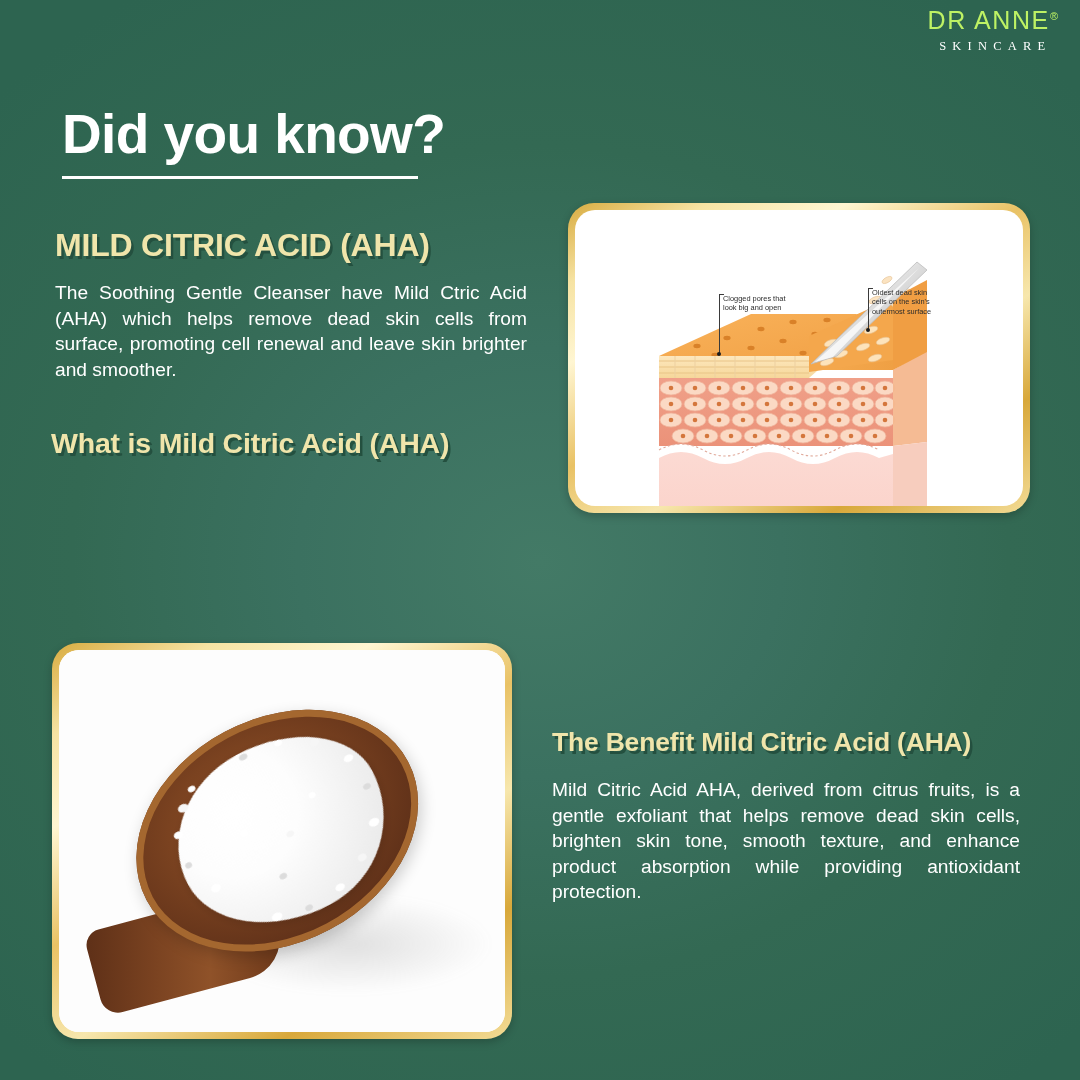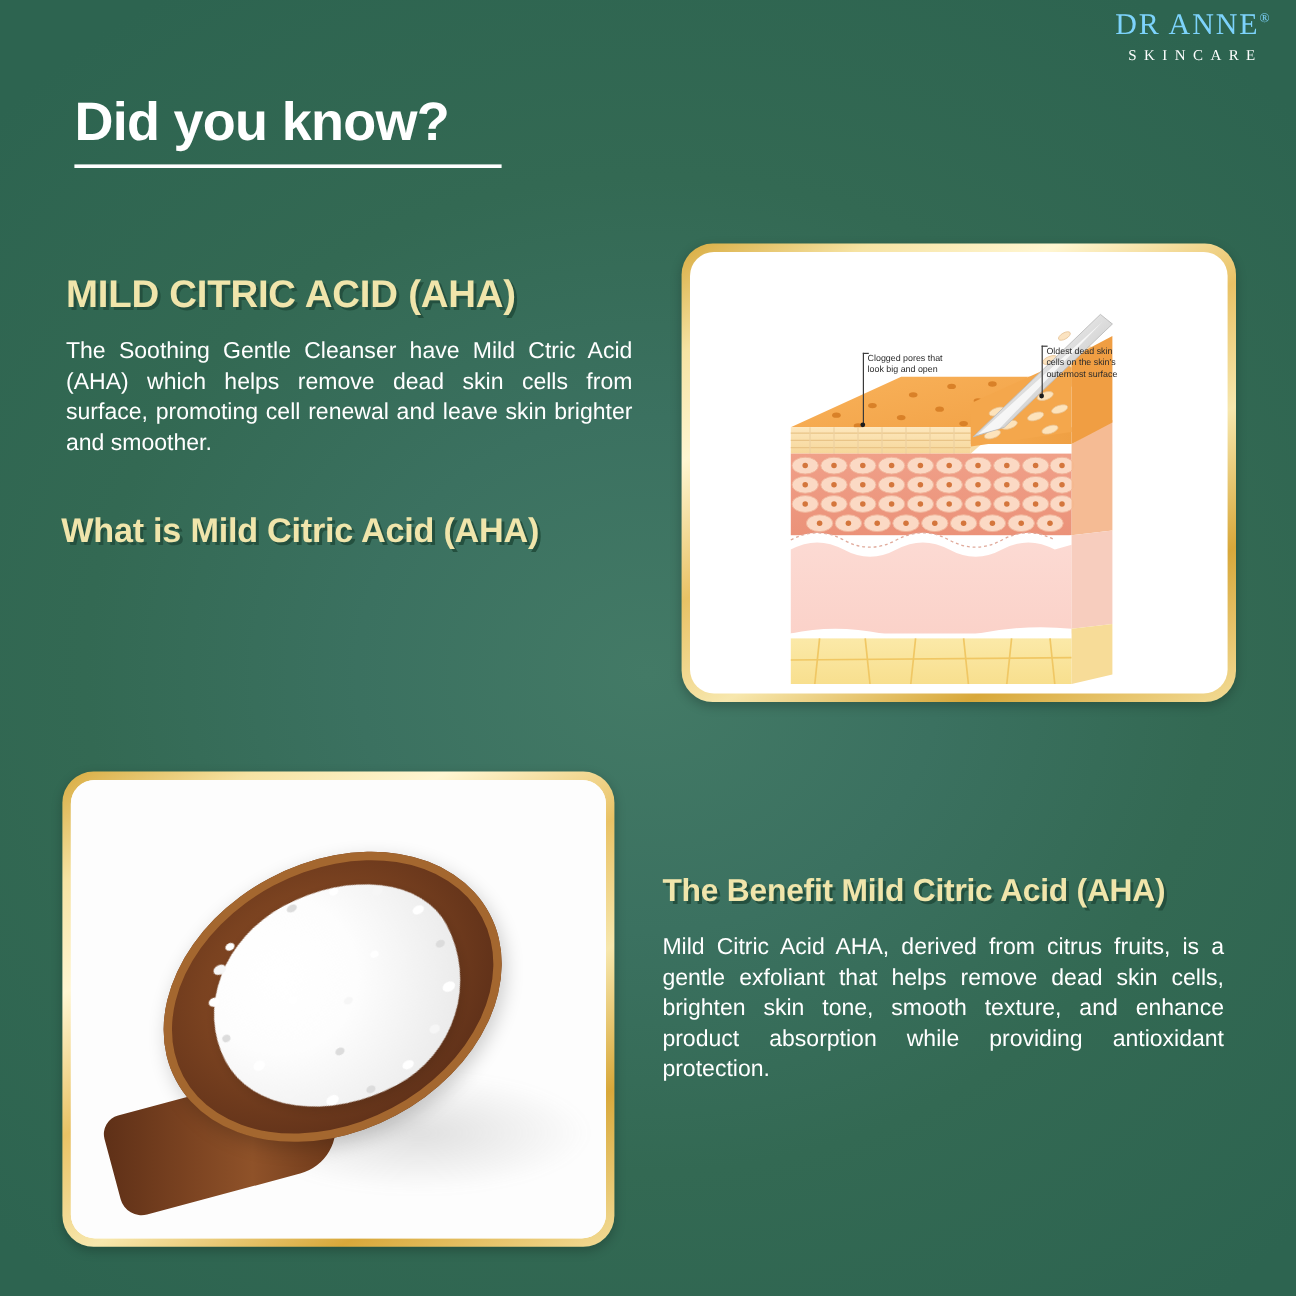--- a/index.html
+++ b/index.html
@@ -8,34 +8,34 @@
     font-family:"Liberation Sans", sans-serif;
     background:
       radial-gradient(ellipse 70% 62% at 50% 52%, #437a66 0%, #3b7160 32%, #336953 62%, #2d6450 100%),
       #2d6450;
     position:relative; overflow:hidden; color:#ffffff;
   }
 
   
   .logo{ position:absolute; right:22px; top:8px; text-align:center; line-height:1; }
   .logo-main{
-    font-family:Liberation Serif, serif; font-size:25px; letter-spacing:1.6px;
-    color:#7dd3fc; position:relative; display:inline-block; white-space:nowrap;
+    font-family:Liberation Sans, sans-serif; font-size:25px; letter-spacing:1.6px;
+    color:#bef264; position:relative; display:inline-block; white-space:nowrap;
   }
   .logo-reg{ font-size:11px; vertical-align:super; letter-spacing:0; }
   .logo-sub{
     font-family:"Liberation Serif", serif; font-size:12.5px; letter-spacing:6.2px;
     color:#ffffff; margin-top:7px; padding-left:5px;
   }
 
   
   .title-wrap{ position:absolute; left:62px; top:78px; }
   .title{
-    font-size:45px; font-weight:bold; color:#ffffff; letter-spacing:-0.6px;
-    line-height:1.05; white-space:nowrap;
+    font-size:55px; font-weight:bold; color:#ffffff; letter-spacing:-0.6px;
+    line-height:1.05; white-space:nowrap;margin-top:28px;
   }
   .title-rule{ width:356px; height:3px; background:#ffffff; margin-top:12px; }
 
   
   .heading{
     color:#f0e5ab; font-weight:bold; letter-spacing:-0.2px; line-height:1.1;
     text-shadow:2.5px 2.5px 0 #24503f;
     white-space:nowrap;
   }
   .body-text{
@@ -61,21 +61,21 @@
   .card{
     position:absolute; border-radius:26px; padding:7px;
     background:linear-gradient(150deg,#d8ab3f 0%,#f6e3a3 14%,#fff6d2 28%,#e9c265 46%,
                                #f7e7ad 62%,#d8a83a 80%,#f3dc96 100%);
     box-shadow:0 3px 9px rgba(0,0,0,.22);
   }
   .card-inner{
     width:100%; height:100%; border-radius:20px; background:#ffffff;
     overflow:hidden; position:relative;
   }
-  #card-skin{ left:568px; top:203px; width:462px; height:382px; }
+  #card-skin{ left:568px; top:203px; width:462px; height:310px; }
   #card-salt{ left:52px; top:643px; width:460px; height:396px; }
 
   
   .skin-stage{ position:absolute; inset:0; }
   .ann{
     position:absolute; font-family:"Liberation Sans", sans-serif;
     font-size:7.4px; line-height:1.28; color:#2b2b2b; white-space:pre-line;
   }
   #ann-pores{ left:148px; top:84px; }
   #ann-dead{ left:297px; top:78px; }

